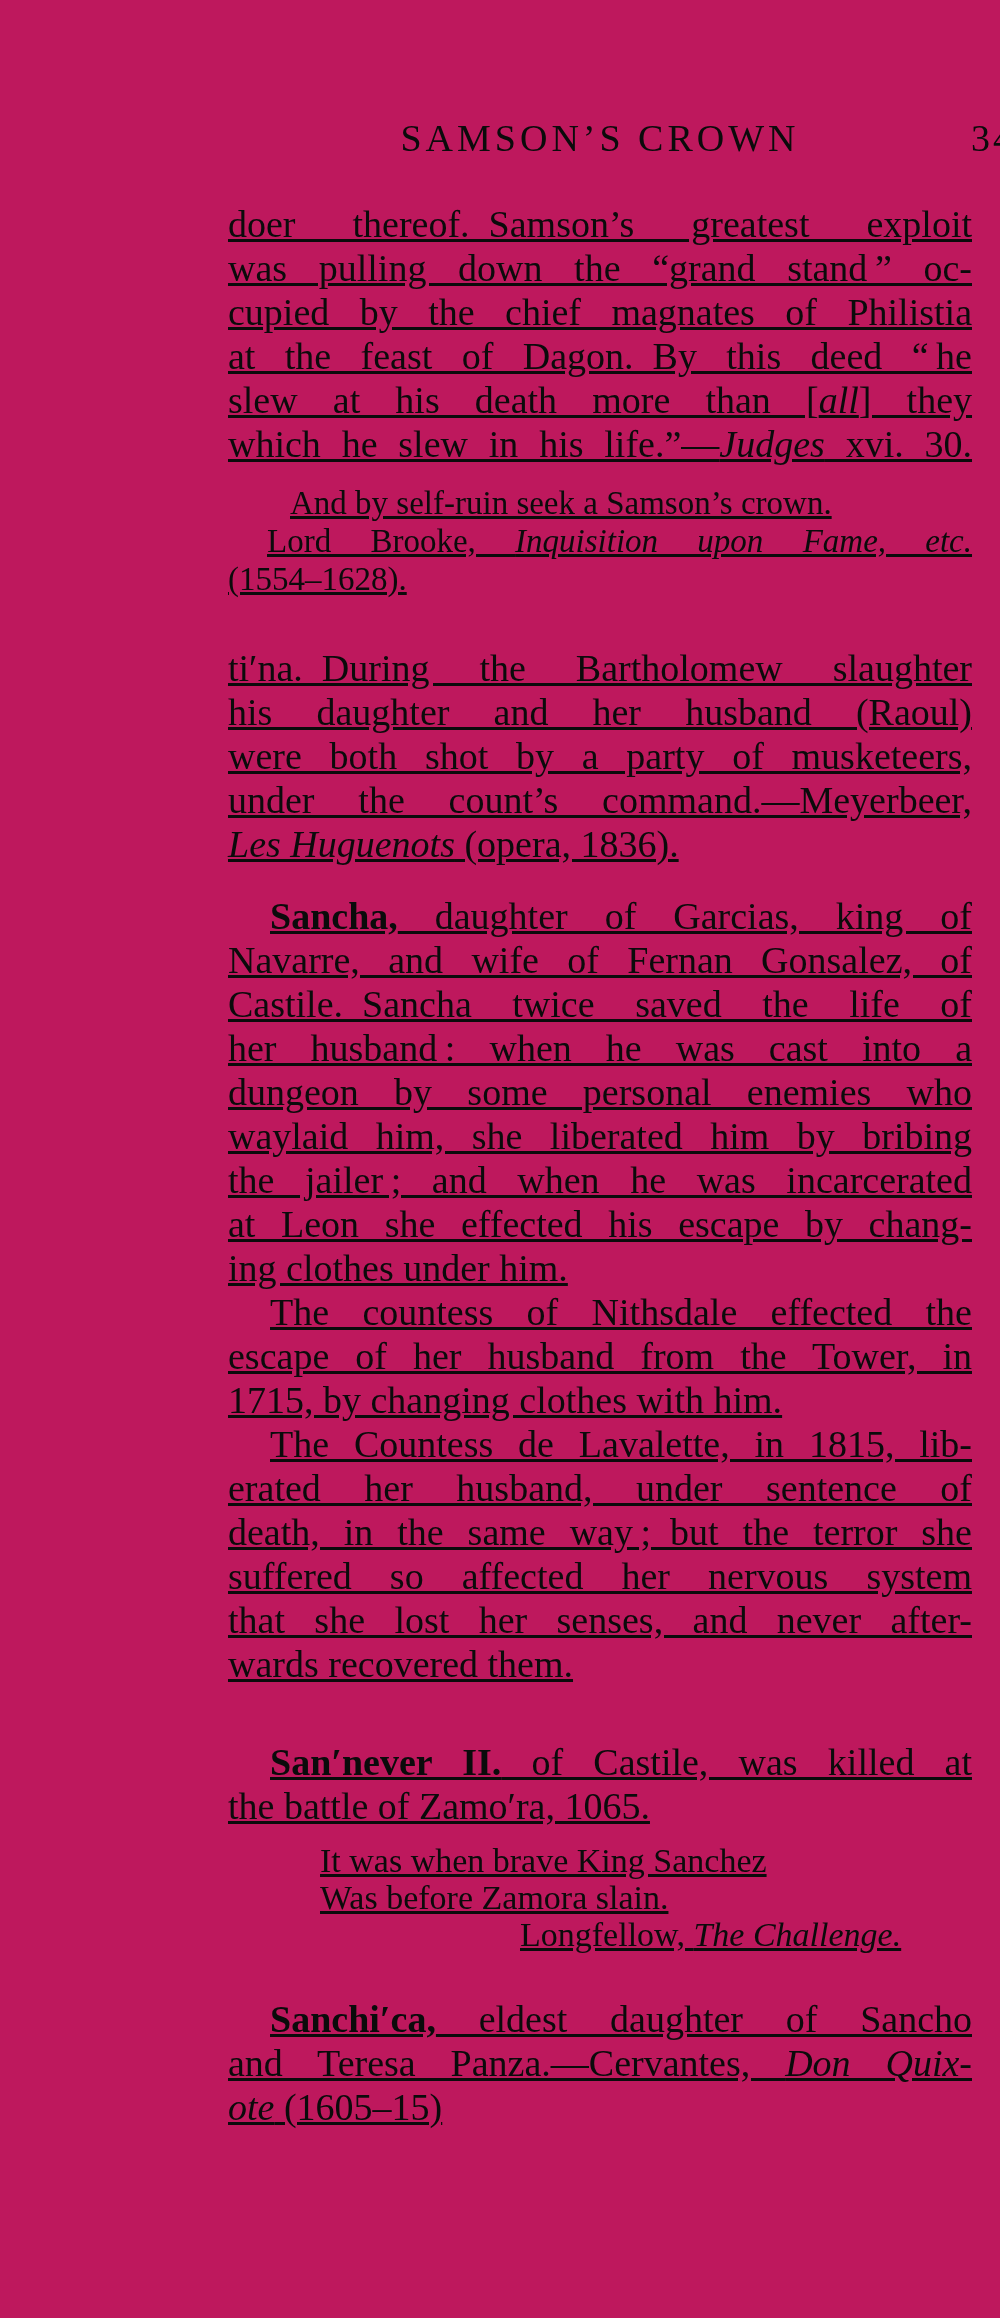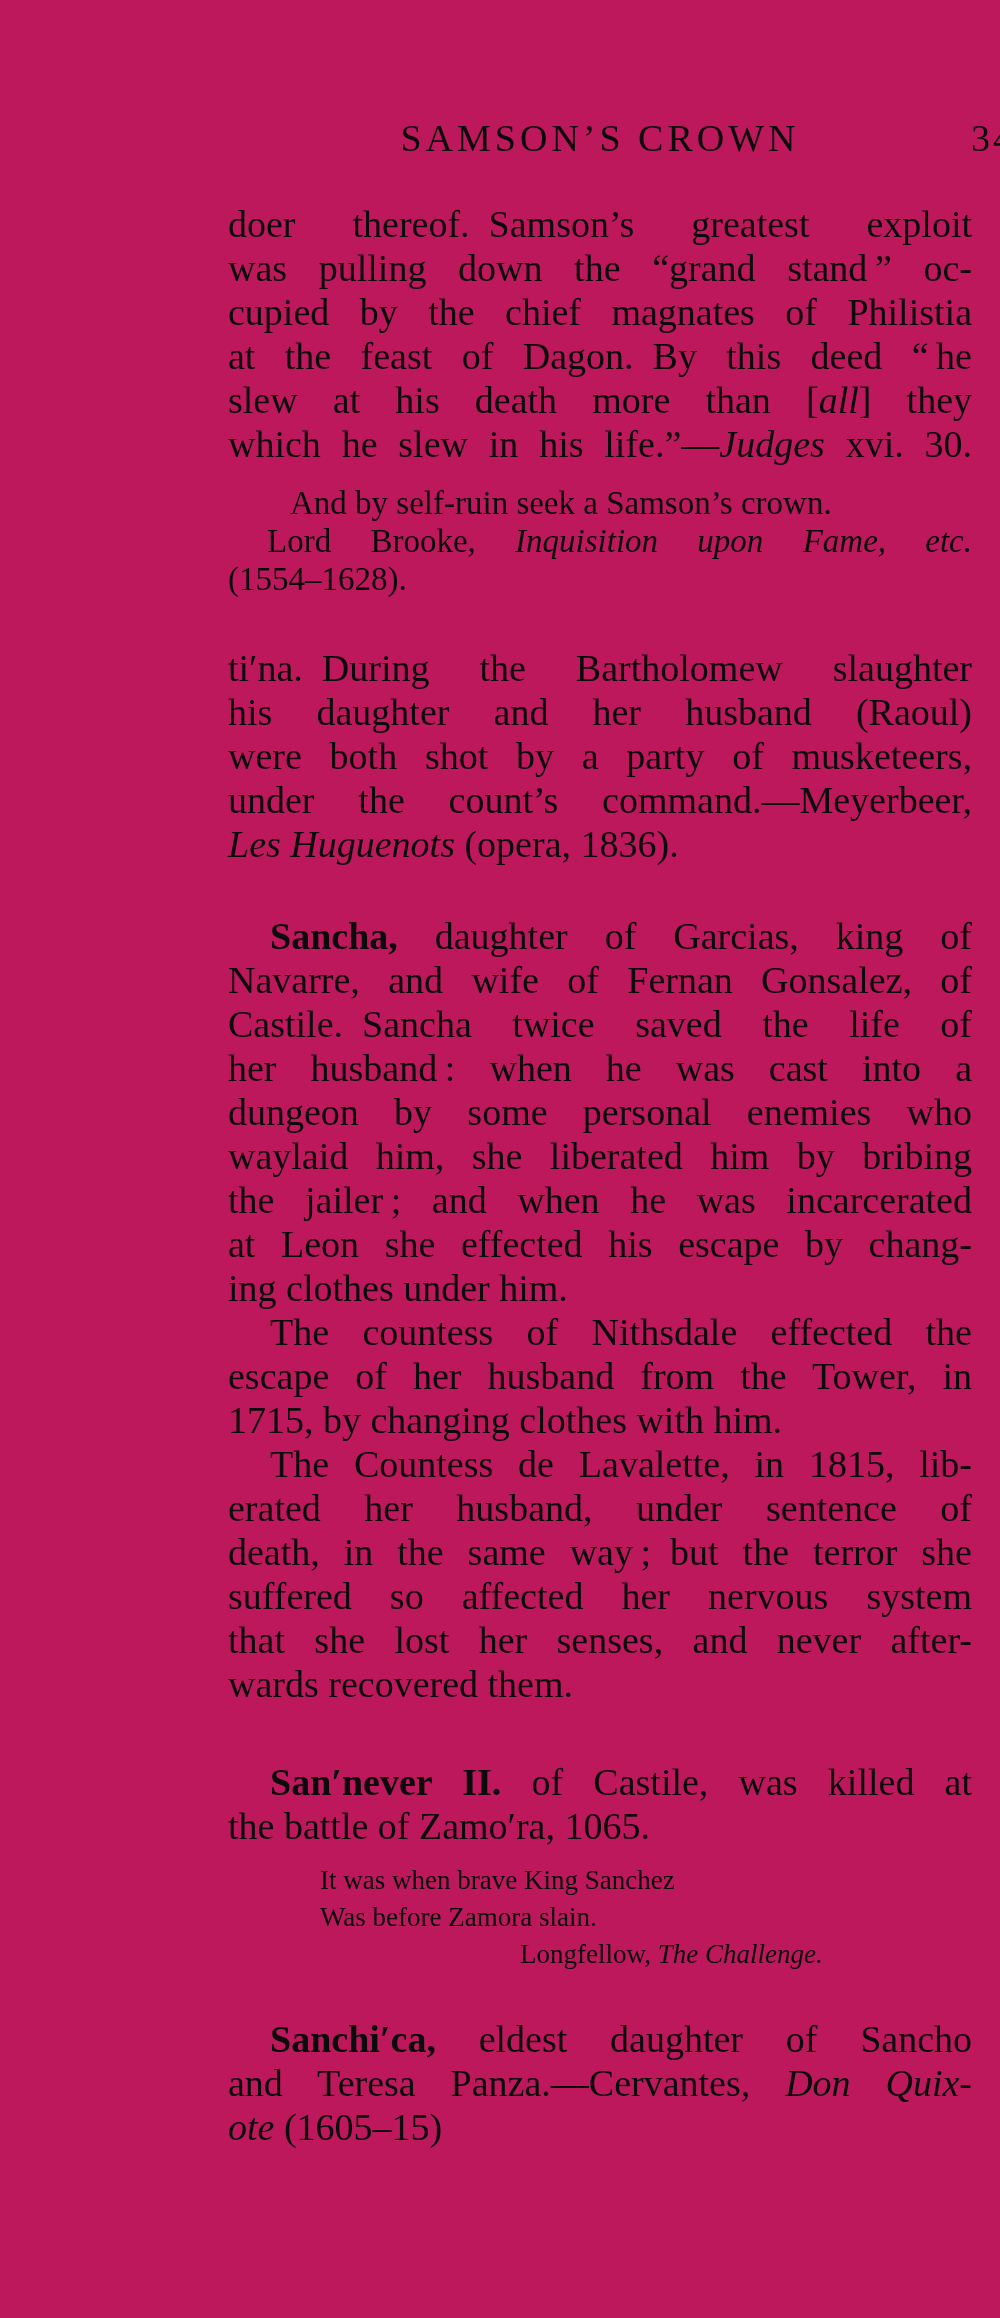--- a/index.html
+++ b/index.html
@@ -41,31 +41,32 @@
     left: 228px;
     width: 744px;
   }
   .block { margin: 0; }
   .line {
     font-size: 38px;
     line-height: 44px;
     text-align: justify;
     text-align-last: justify;
     white-space: normal;
+    text-decoration: underline;
   }
   .line.left {
     text-align: left;
     text-align-last: left;
   }
   .block.quote .line {
     font-size: 33px;
     line-height: 38px;
   }
   .block.verse .line {
-    font-size: 27px;
+    font-size: 34px;
     line-height: 37px;
   }
   .b { font-weight: bold; }
   .i { font-style: italic; }
 </style>
 </head>
 <body>
 
 <div class="page">
   <div class="running-header">SAMSON’S CROWN</div>
@@ -84,21 +85,21 @@
         <div class="line" style="text-indent: 39px;"><span>Lord Brooke, </span><span class="i">Inquisition upon Fame, etc.</span></div>
         <div class="line left"><span>(1554–1628).</span></div>
       </div>
       <div class="block body" style="margin-top: 48px;">
         <div class="line"><span>ti′na. During the Bartholomew slaughter</span></div>
         <div class="line"><span>his daughter and her husband (Raoul)</span></div>
         <div class="line"><span>were both shot by a party of musketeers,</span></div>
         <div class="line"><span>under the count’s command.—Meyerbeer,</span></div>
         <div class="line left"><span class="i">Les Huguenots</span><span> (opera, 1836).</span></div>
       </div>
-      <div class="block body" style="margin-top: 48px;">
+      <div class="block body" style="margin-top: 28px;">
         <div class="line" style="text-indent: 42px;"><span class="b">Sancha,</span><span> daughter of Garcias, king of</span></div>
         <div class="line"><span>Navarre, and wife of Fernan Gonsalez, of</span></div>
         <div class="line"><span>Castile. Sancha twice saved the life of</span></div>
         <div class="line"><span>her husband : when he was cast into a</span></div>
         <div class="line"><span>dungeon by some personal enemies who</span></div>
         <div class="line"><span>waylaid him, she liberated him by bribing</span></div>
         <div class="line"><span>the jailer ; and when he was incarcerated</span></div>
         <div class="line"><span>at Leon she effected his escape by chang-</span></div>
         <div class="line left"><span>ing clothes under him.</span></div>
       </div>

